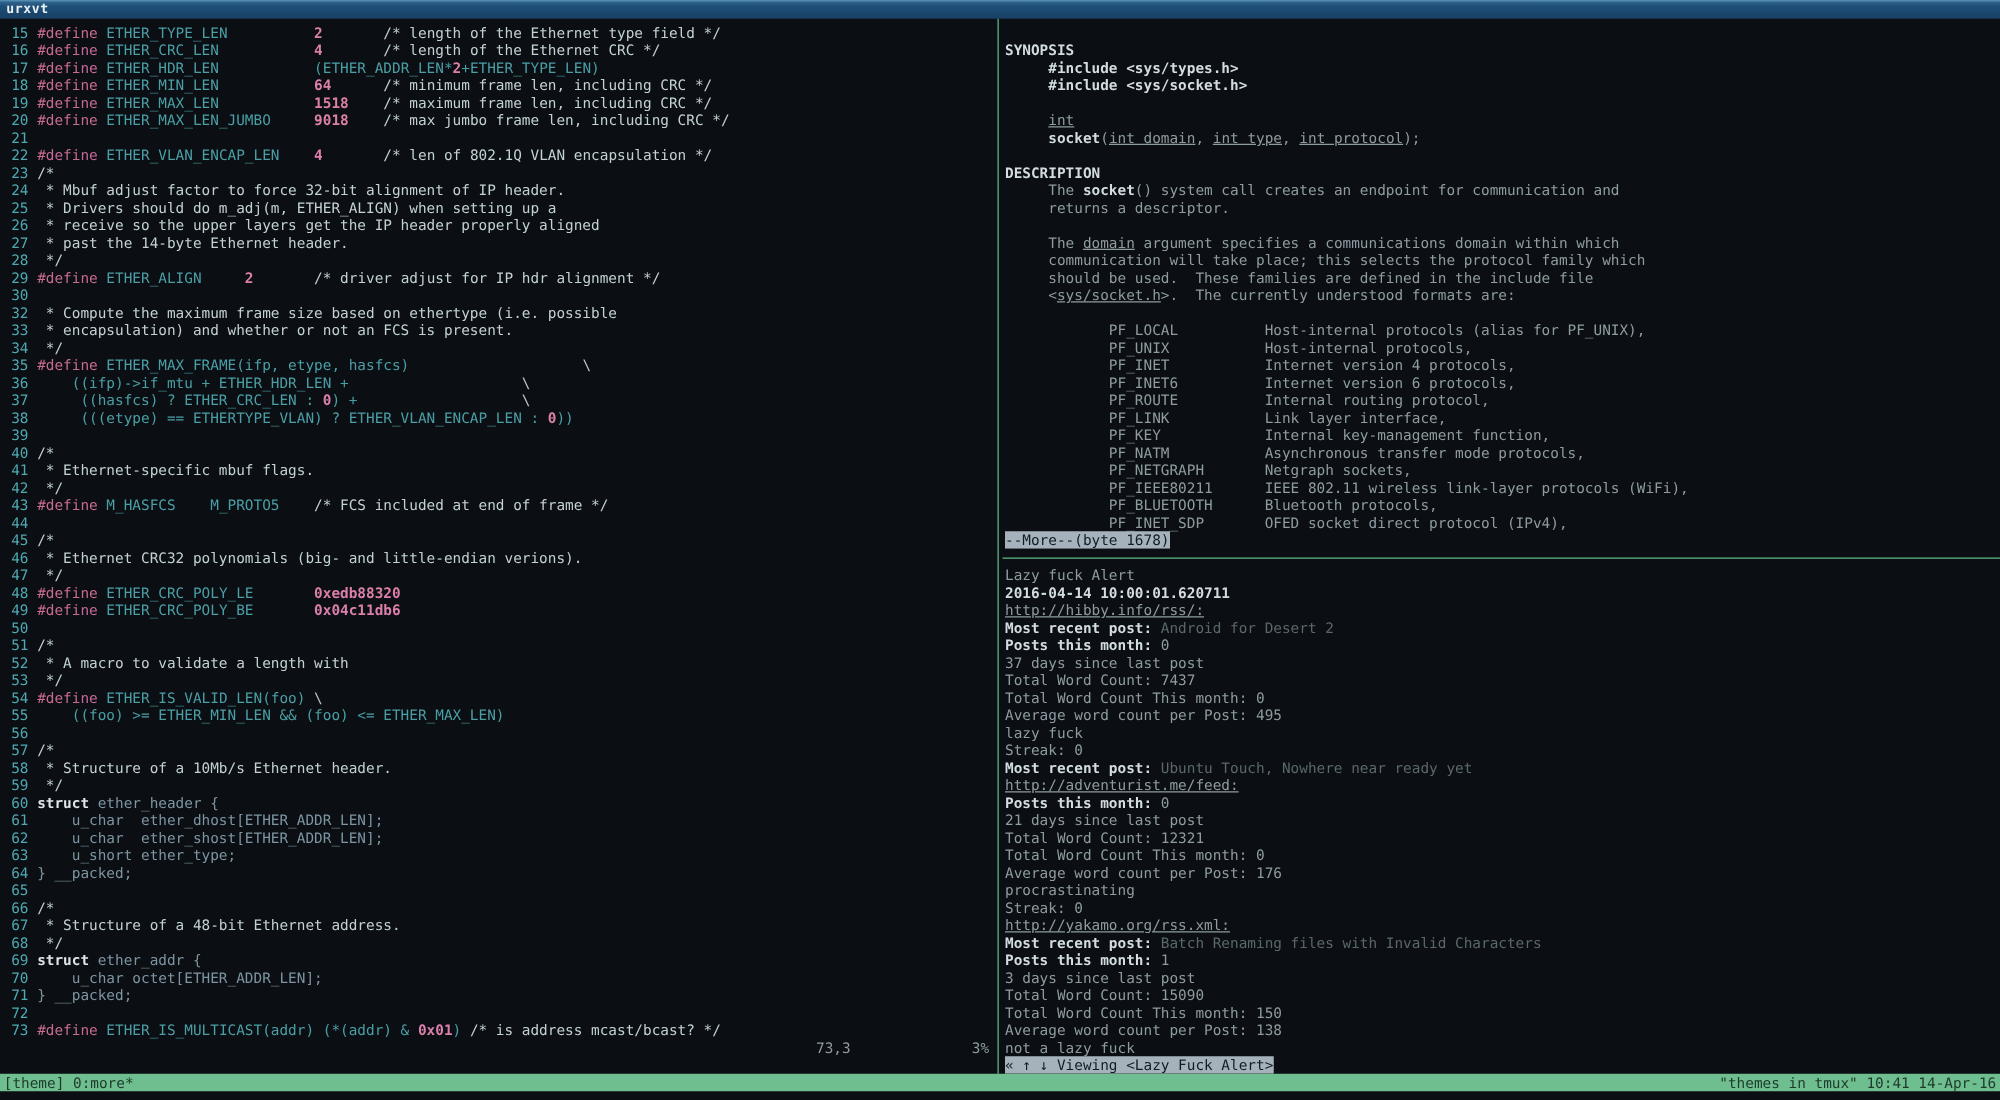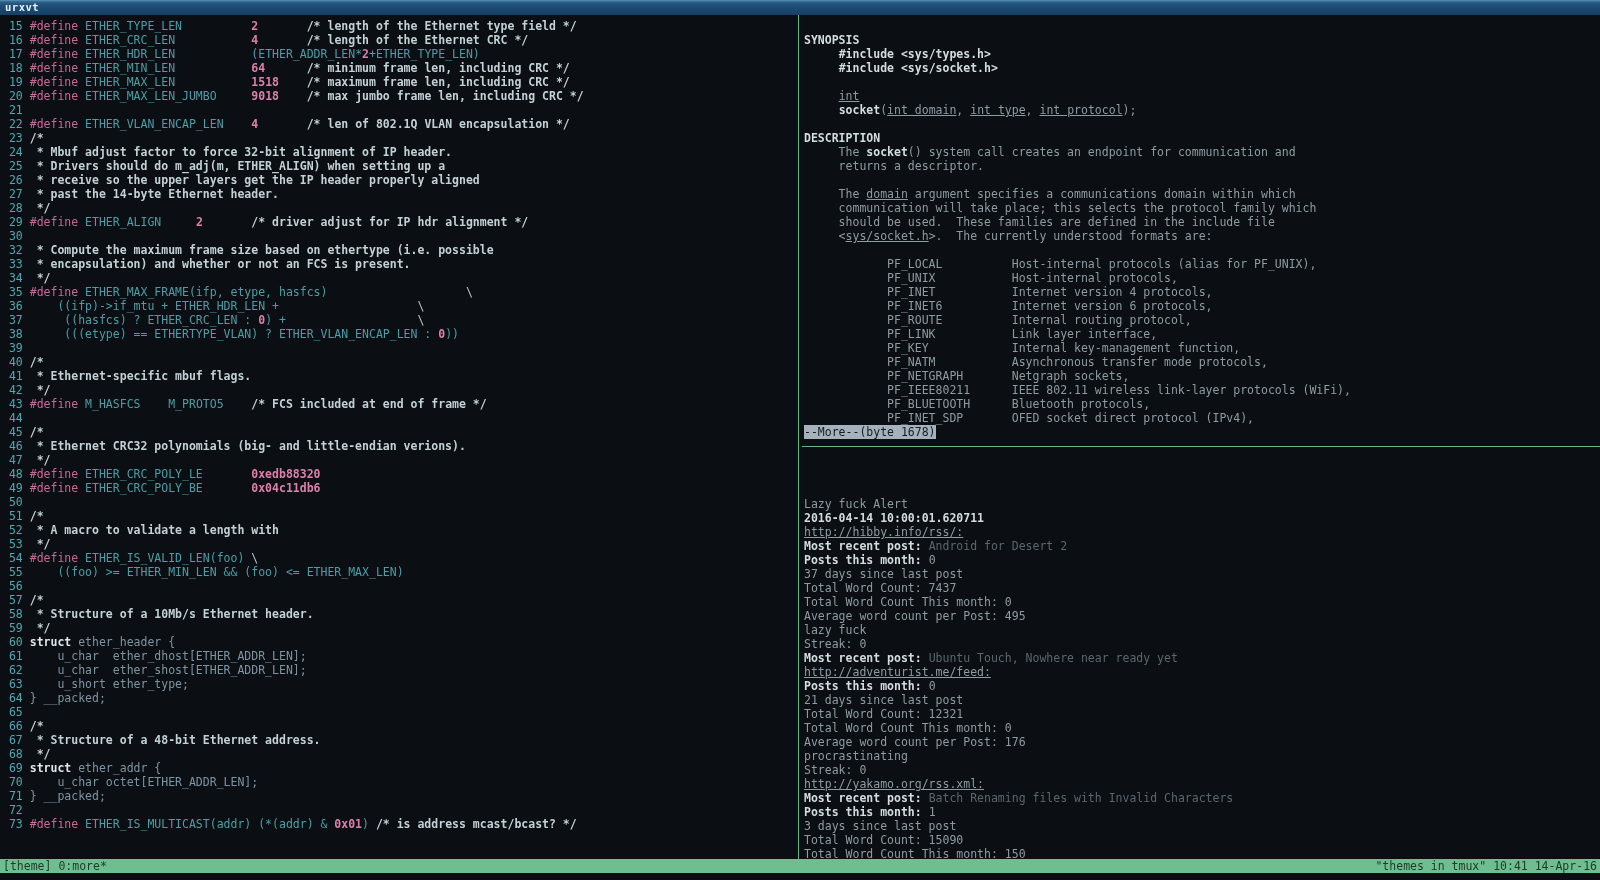--- a/index.html
+++ b/index.html
@@ -16,28 +16,28 @@
   }
   .panes{display:flex;height:844px;box-sizing:border-box;}
   .pane{box-sizing:border-box;overflow:hidden;}
   .editor-pane{width:796px;padding:4px 0 0 2px;}
   .vborder{width:6px;position:relative;}
   .vborder::before{content:"";position:absolute;left:2px;top:0;bottom:0;width:1px;background:#5fba86;}
   .right-col{flex:1;display:flex;flex-direction:column;padding-top:4px;min-width:0;}
   .man-pane{height:420px;padding-left:2px;}
   .hborder{height:14px;position:relative;}
   .hborder::before{content:"";position:absolute;left:0;right:0;top:7px;height:1px;background:#5fba86;}
-  .rss-pane{flex:1;padding-left:2px;margin-top:44px;}
+  .rss-pane{flex:1;padding-left:2px;}
   .row{height:14px;line-height:14px;font-size:11.5px;white-space:pre;}
   
   .ln{color:#4fa9b2;}
   .pp{color:#c76a96;}
   .id{color:#4a9fa6;text-align:right;}
   .num{color:#dc80ab;font-weight:bold;}
-  .cmt{color:#c2d1d5;font-weight:bold;}
+  .cmt{color:#c2d1d5;font-weight:normal;}
   .kw{color:#dde6e9;font-weight:bold;}
   .code{color:#7d95a2;}
   .esc{color:#b9c6cc;}
   .pl{color:#7d95a2;}
   
   .n{color:#8e9ca2;}
   .b{color:#d3dde1;font-weight:bold;}
   .d{color:#5a676d;}
   .u{color:#8e9ca2;text-decoration:underline;}
   .rv{background:#a5b2bc;color:#131c24;}
@@ -108,20 +108,21 @@
         <div class="row"><span class="ln"> 64 </span><span class="code">} __packed;</span></div>
         <div class="row"><span class="ln"> 65 </span></div>
         <div class="row"><span class="ln"> 66 </span><span class="cmt">/*</span></div>
         <div class="row"><span class="ln"> 67 </span><span class="cmt"> * Structure of a 48-bit Ethernet address.</span></div>
         <div class="row"><span class="ln"> 68 </span><span class="cmt"> */</span></div>
         <div class="row"><span class="ln"> 69 </span><span class="kw">struct </span><span class="code">ether_addr {</span></div>
         <div class="row"><span class="ln"> 70 </span><span class="code">    u_char octet[ETHER_ADDR_LEN];</span></div>
         <div class="row"><span class="ln"> 71 </span><span class="code">} __packed;</span></div>
         <div class="row"><span class="ln"> 72 </span></div>
         <div class="row"><span class="ln"> 73 </span><span class="pp">#define </span><span class="id">ETHER_IS_MULTICAST(addr) (*(addr) &amp; </span><span class="num">0x01</span><span class="id">) </span><span class="cmt">/* is address mcast/bcast? */</span></div>
+        <div class="row"><span class="pl">                                                                                              </span><span class="n">73,3</span><span class="pl">              </span><span class="n">3%</span></div>
       </div>
     <div class="vborder"></div>
     <div class="right-col">
       <div class="pane man-pane">
           <div class="row">&nbsp;</div>
           <div class="row"><span class="b">SYNOPSIS</span></div>
           <div class="row"><span class="n">     </span><span class="b">#include &lt;sys/types.h&gt;</span></div>
           <div class="row"><span class="n">     </span><span class="b">#include &lt;sys/socket.h&gt;</span></div>
           <div class="row">&nbsp;</div>
           <div class="row"><span class="n">     </span><span class="u">int</span></div>

